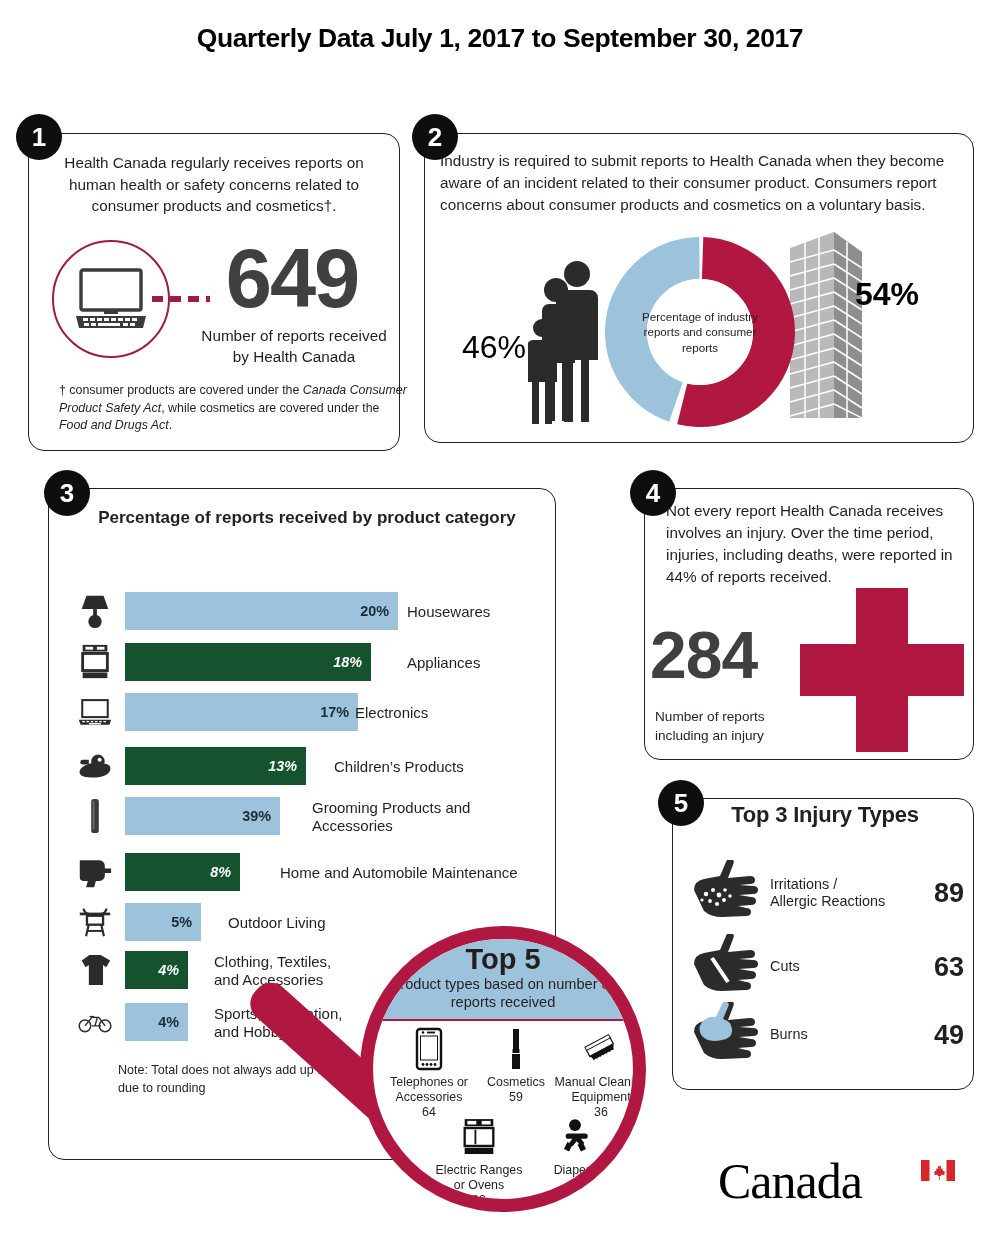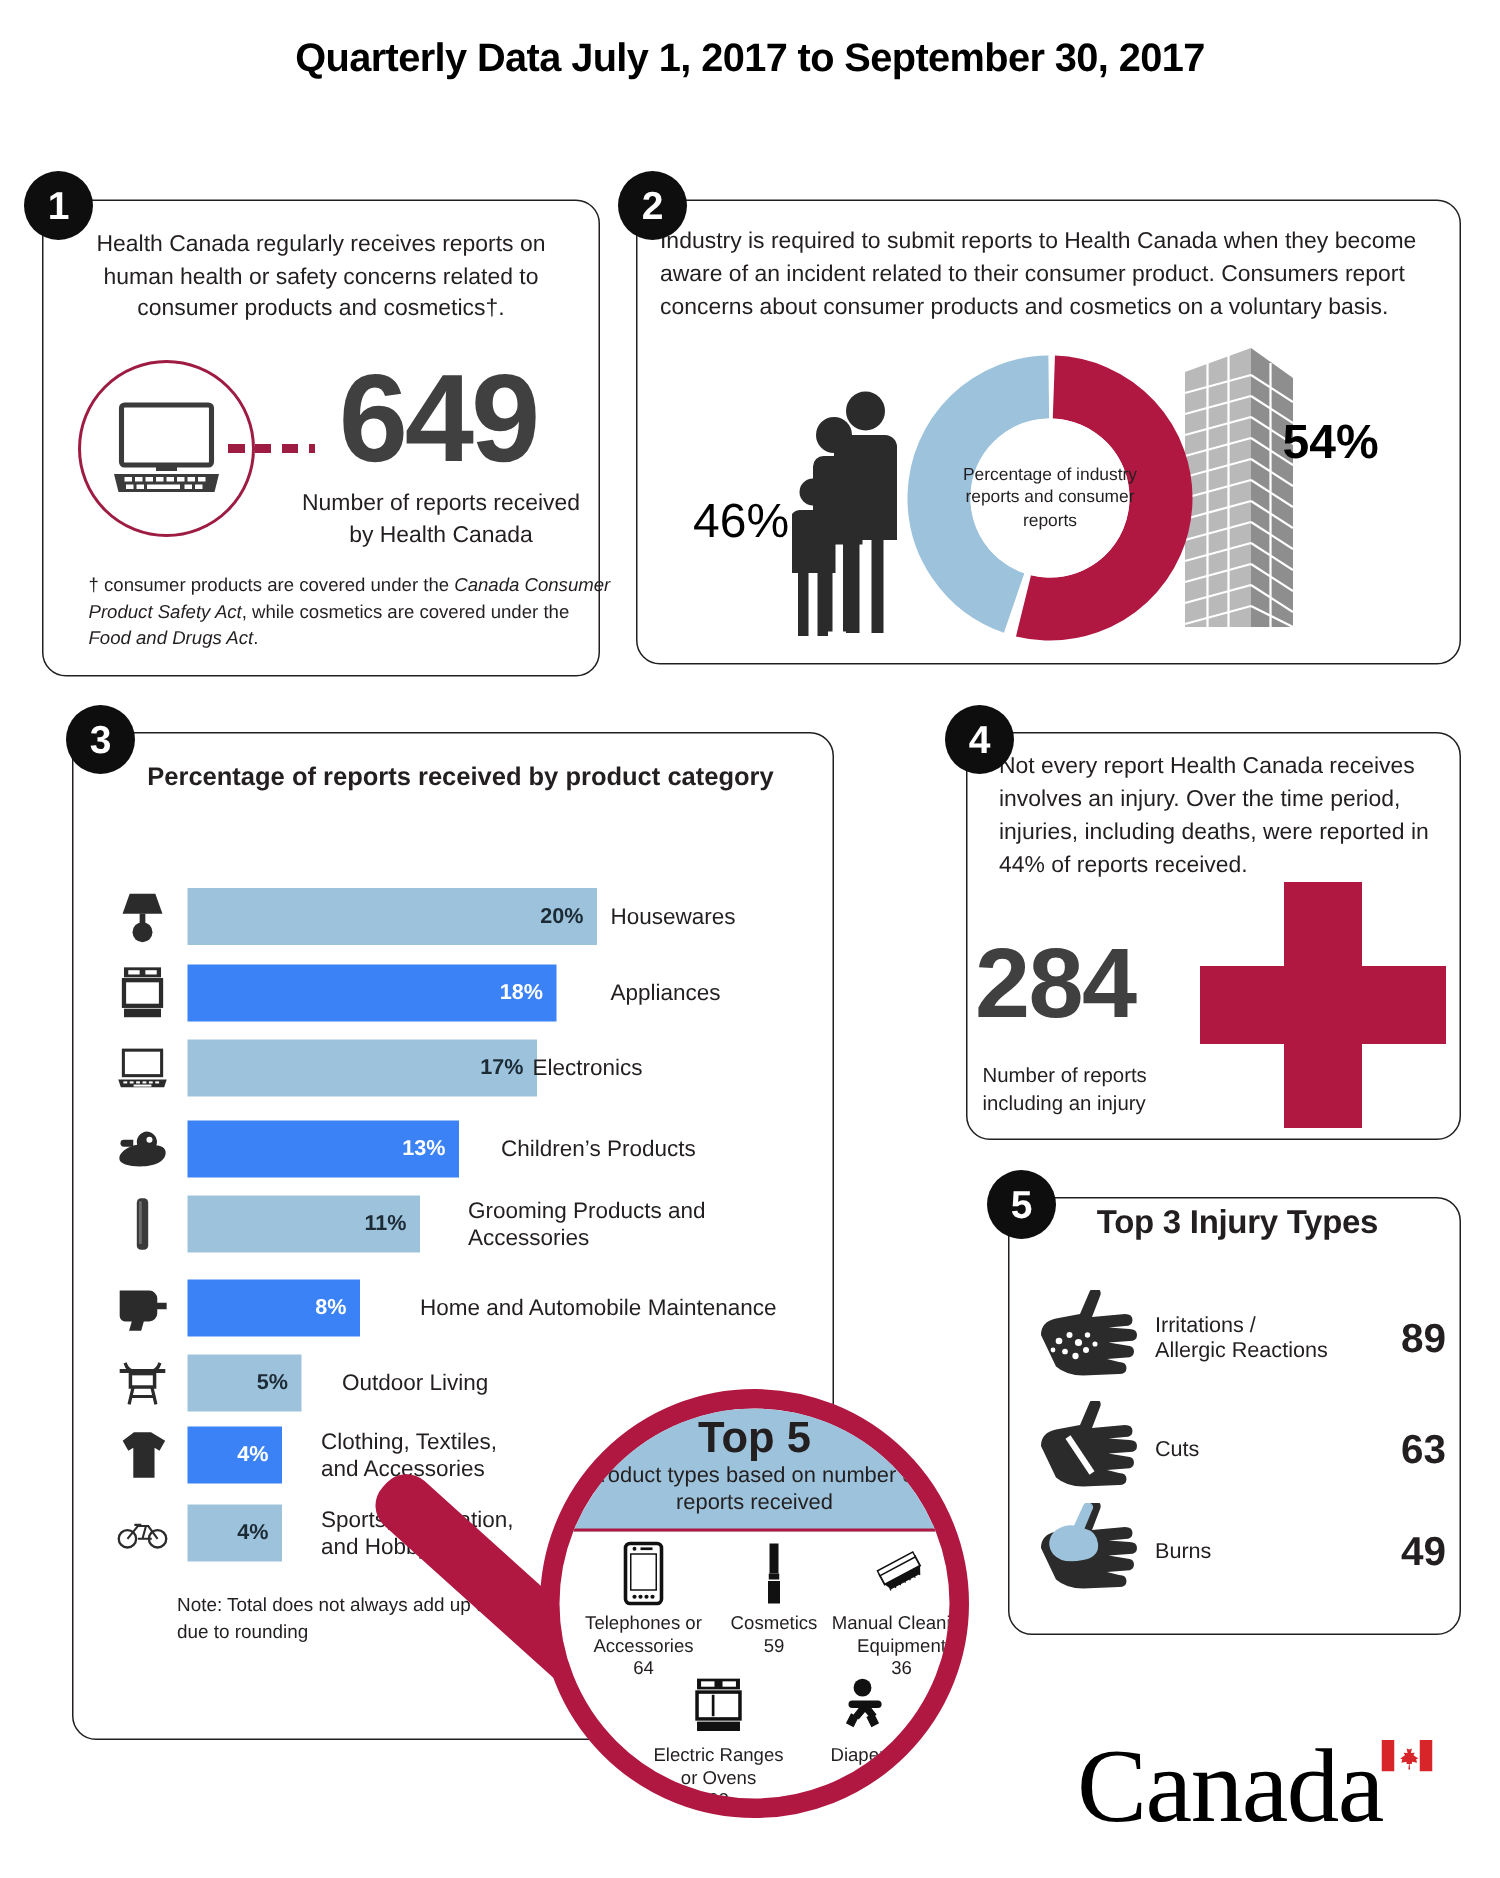--- a/index.html
+++ b/index.html
@@ -85,21 +85,21 @@
   }
   .bar-row { position:absolute; left:72px; width:470px; height:54px; }
   .bar-ico { position:absolute; left:0; top:0; width:46px; height:52px;
       display:flex; align-items:center; justify-content:center; }
   .bar {
     position:absolute; left:53px; height:38px; top:7px;
     display:flex; align-items:center; justify-content:flex-end;
     padding-right:9px; color:#fff; font-weight:bold; font-size:14.4px;
   }
   .bar.blue { background:#9dc3dc; color:#1c2b36; }
-  .bar.red  { background:#3b82f6; color:#ffffff; }
+  .bar.red  { background:#14532d; color:#ffffff;font-style:italic; }
   .bar-lbl {
     position:absolute; font-size:15px; line-height:1.22; color:#231f20;
     top:50%; transform:translateY(-50%); white-space:pre-line;
   }
   #p3-note { left:118px; top:1062px; width:250px; font-size:12.6px; line-height:1.42; }
 
   
   #p4 { left:644px; top:488px; width:330px; height:272px; }
   #b4 { left:630px; top:470px; }
   #p4-text { left:666px; top:500px; width:294px; font-size:15.3px; line-height:1.44; }
@@ -144,21 +144,21 @@
     transform:rotate(42deg); transform-origin:100% 50%; z-index:2;
   }
   #mag-neck {
     position:absolute; left:10px; top:178px; width:72px; height:28px;
     background:#b01842; transform:rotate(42deg); transform-origin:100% 50%; z-index:2;
   }
 
   
   #wordmark { left:718px; top:1154px; width:262px; height:76px; }
   #wm-text { position:absolute; left:0; top:-2px; font-family:"Liberation Serif", serif;
-      font-size:70px; color:#000; letter-spacing:-1px; }
+      font-size:50px; color:#000; letter-spacing:-1px; }
   #wm-flag { position:absolute; left:203px; top:6px; width:34px; height:21px; }
 </style>
 </head>
 <body>
 
 <div id="title" class="abs">
   <span class="l2">Quarterly Data July 1, 2017 to September 30, 2017</span>
 </div>
 
 <div id="p1" class="panel abs"></div>
@@ -327,21 +327,21 @@
       <div class="bar-lbl" style="left:262px">Children’s Products</div>
     </div>
     <div class="bar-row" style="top: 790px;">
       <span class="bar-ico">
         <span class="ic" style="display:inline-block;width:34px;height:38px"><svg width="34" height="38" viewBox="0 0 16 40">
             <rect x="4" y="2" width="8" height="36" rx="3" fill="#3a3a3a"></rect>
             <rect x="5.5" y="4" width="2" height="30" fill="#6b6b6b"></rect>
           </svg></span>
       </span>
       <div class="bar blue" style="width:155px">
-        <span>11%</span>
+        <span>39%</span>
       </div>
       <div class="bar-lbl" style="left:240px">Grooming Products and
 Accessories</div>
     </div>
     <div class="bar-row" style="top: 846px;">
       <span class="bar-ico">
         <span class="ic" style="display:inline-block;width:34px;height:38px"><svg width="34" height="38" viewBox="0 0 38 34">
             <path d="M2 4 h22 a6 6 0 0 1 6 6 v3 h7 v5 h-7 v3 a6 6 0 0 1-6 6 h-4 l-2 7 h-9 l2-7 H6 a4 4 0 0 1-4-4z" fill="#2b2b2b"></path>
           </svg></span>
       </span>

